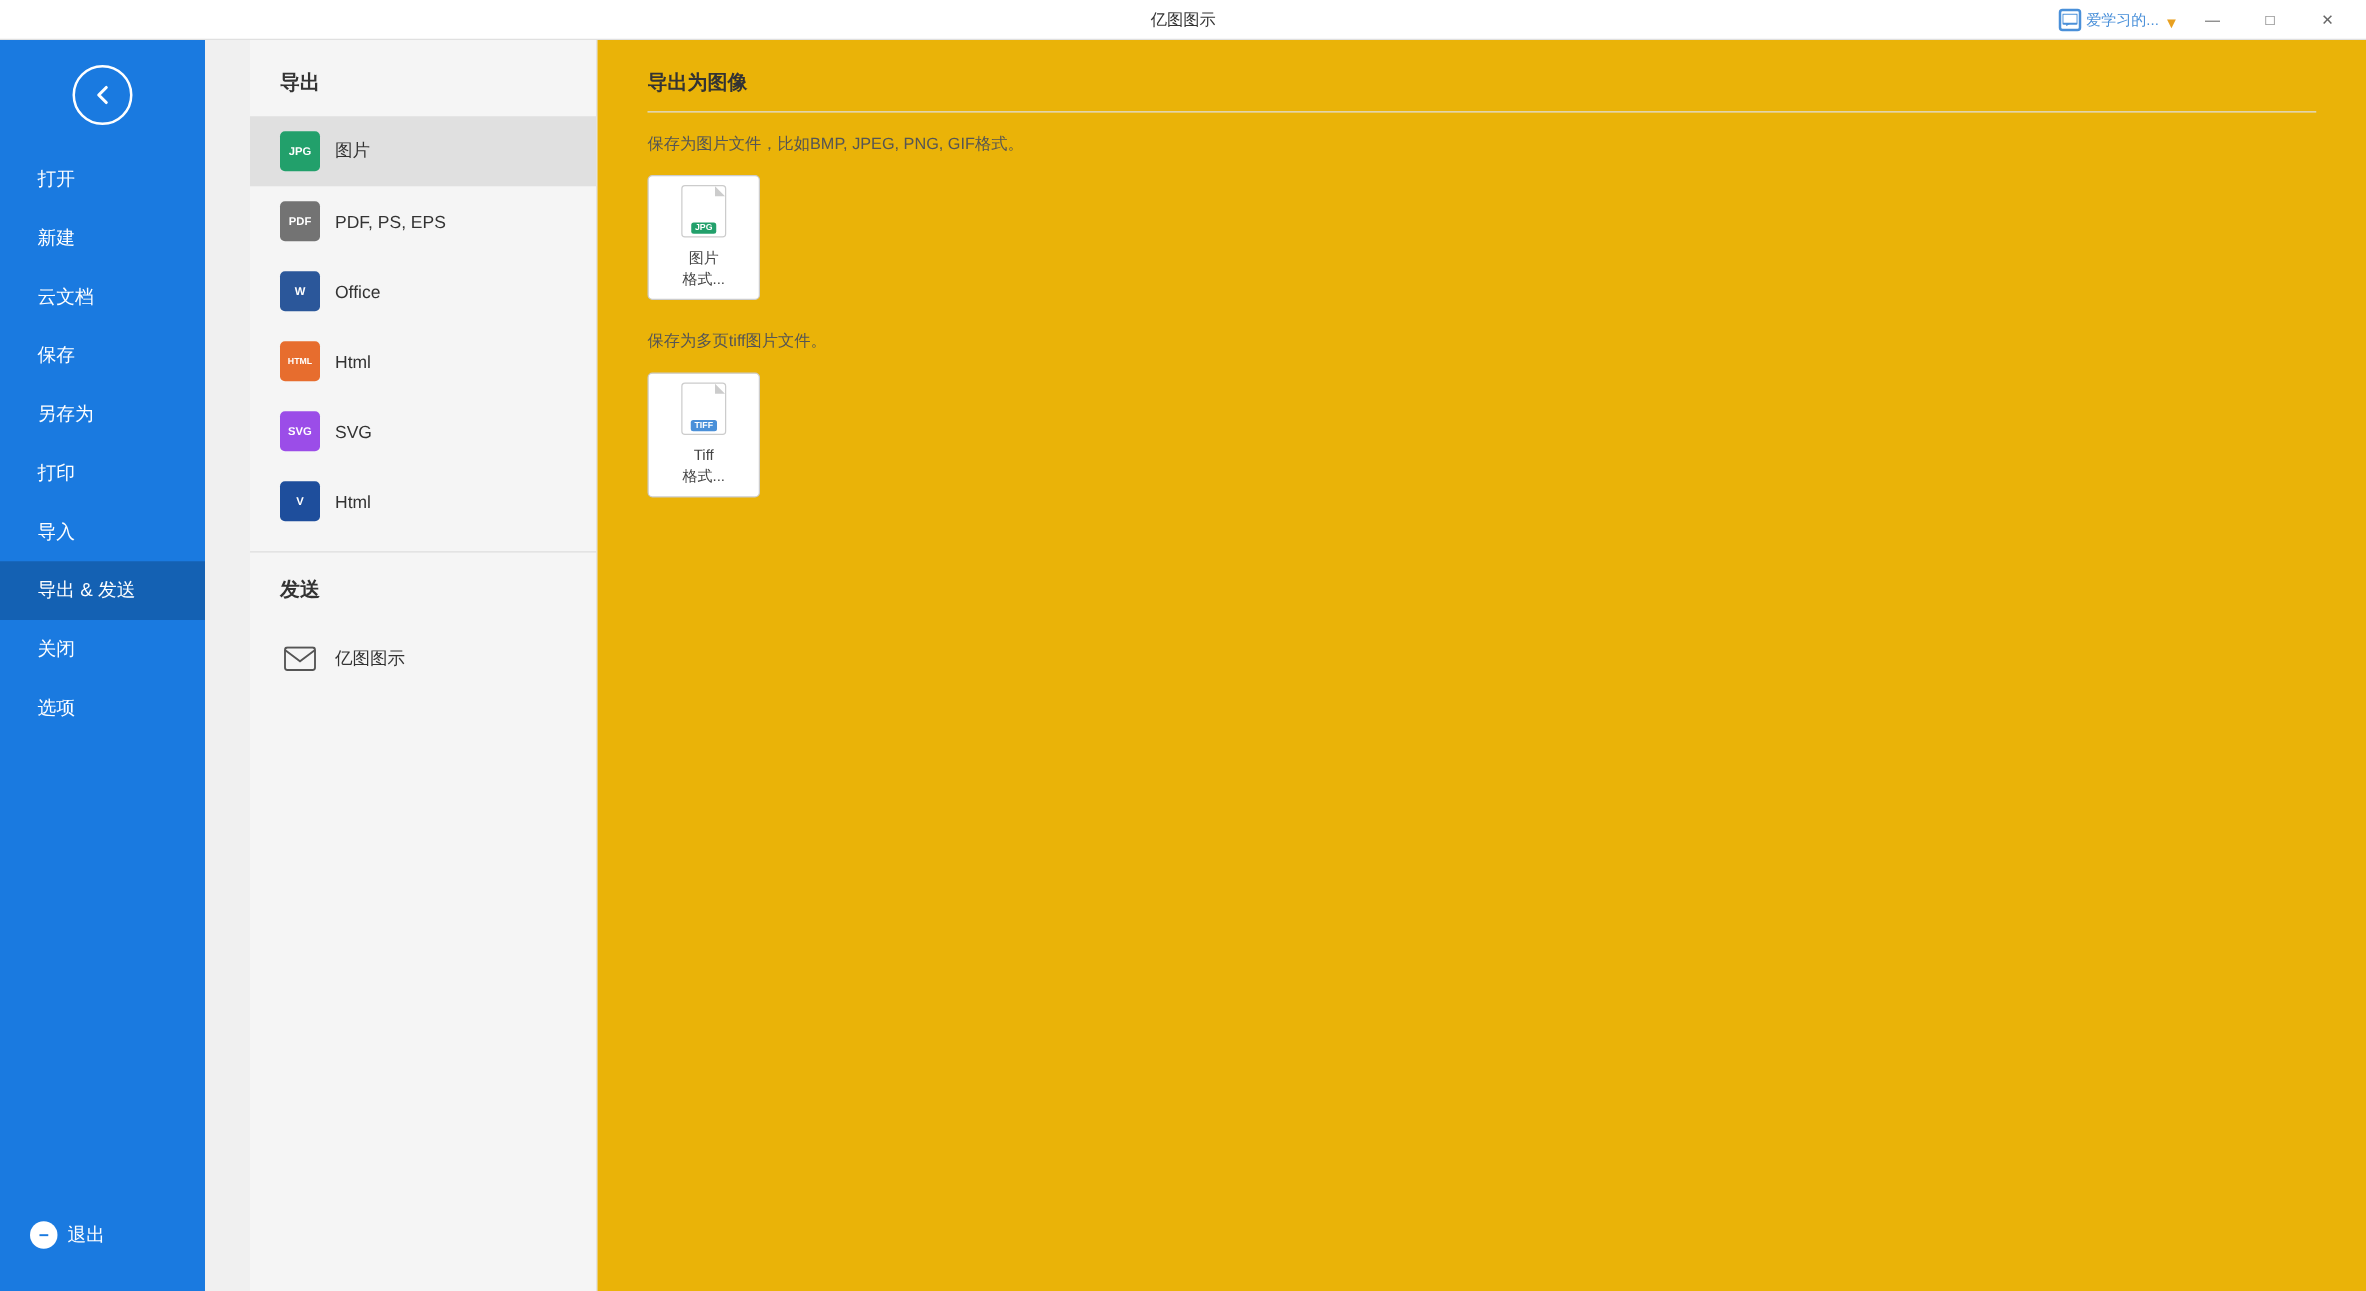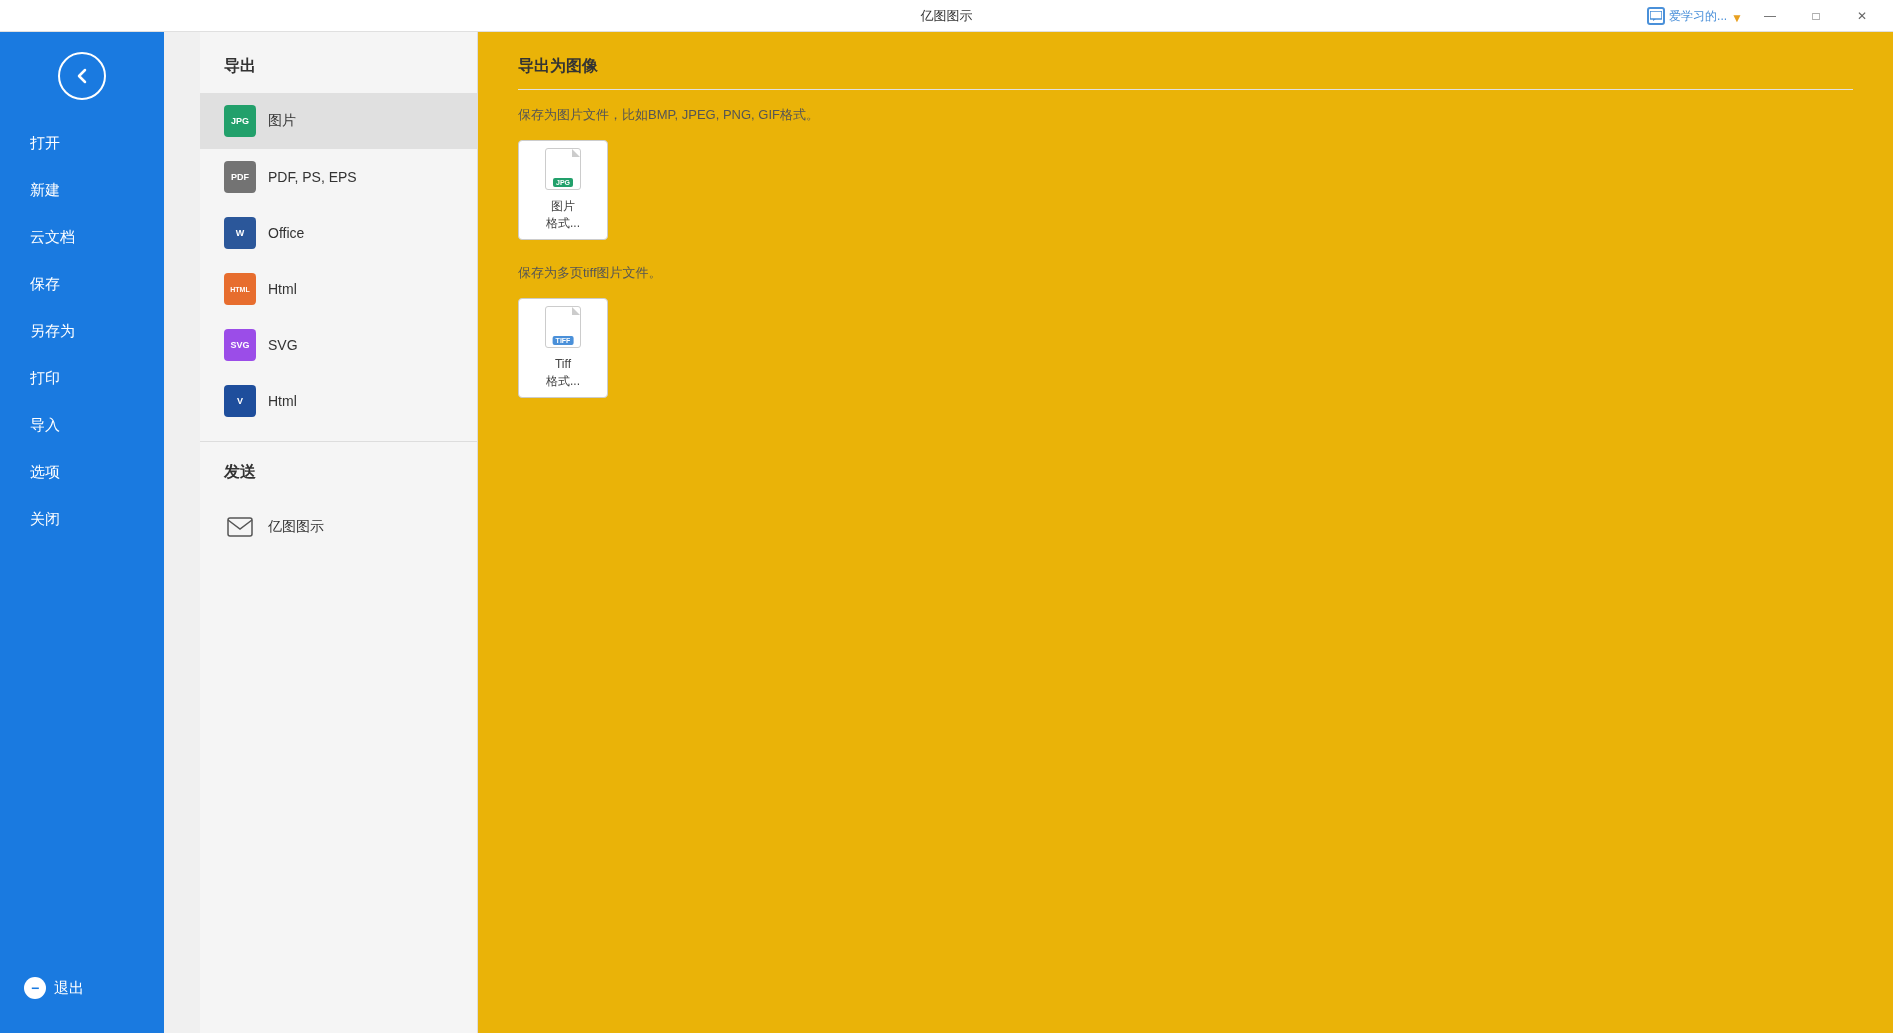--- a/index.html
+++ b/index.html
@@ -345,25 +345,28 @@
     </div>
     <div class="sidebar-nav-item">
       <span>另存为</span>
     </div>
     <div class="sidebar-nav-item">
       <span>打印</span>
     </div>
     <div class="sidebar-nav-item">
       <span>导入</span>
     </div>
+    <div class="sidebar-nav-item active">
+      <span>导出 &amp; 发送</span>
+    </div>
+    <div class="sidebar-nav-item">
+      <span>关闭</span>
+    </div>
     <div class="sidebar-nav-item">
       <span>选项</span>
-    </div>
-    <div class="sidebar-nav-item">
-      <span>关闭</span>
     </div>
 
     <div class="spacer"></div>
 
     <div class="sidebar-nav-item exit">
       <div class="exit-icon">−</div>
       <span>退出</span>
     </div>
     <div style="height:20px;"></div>
   </div>

